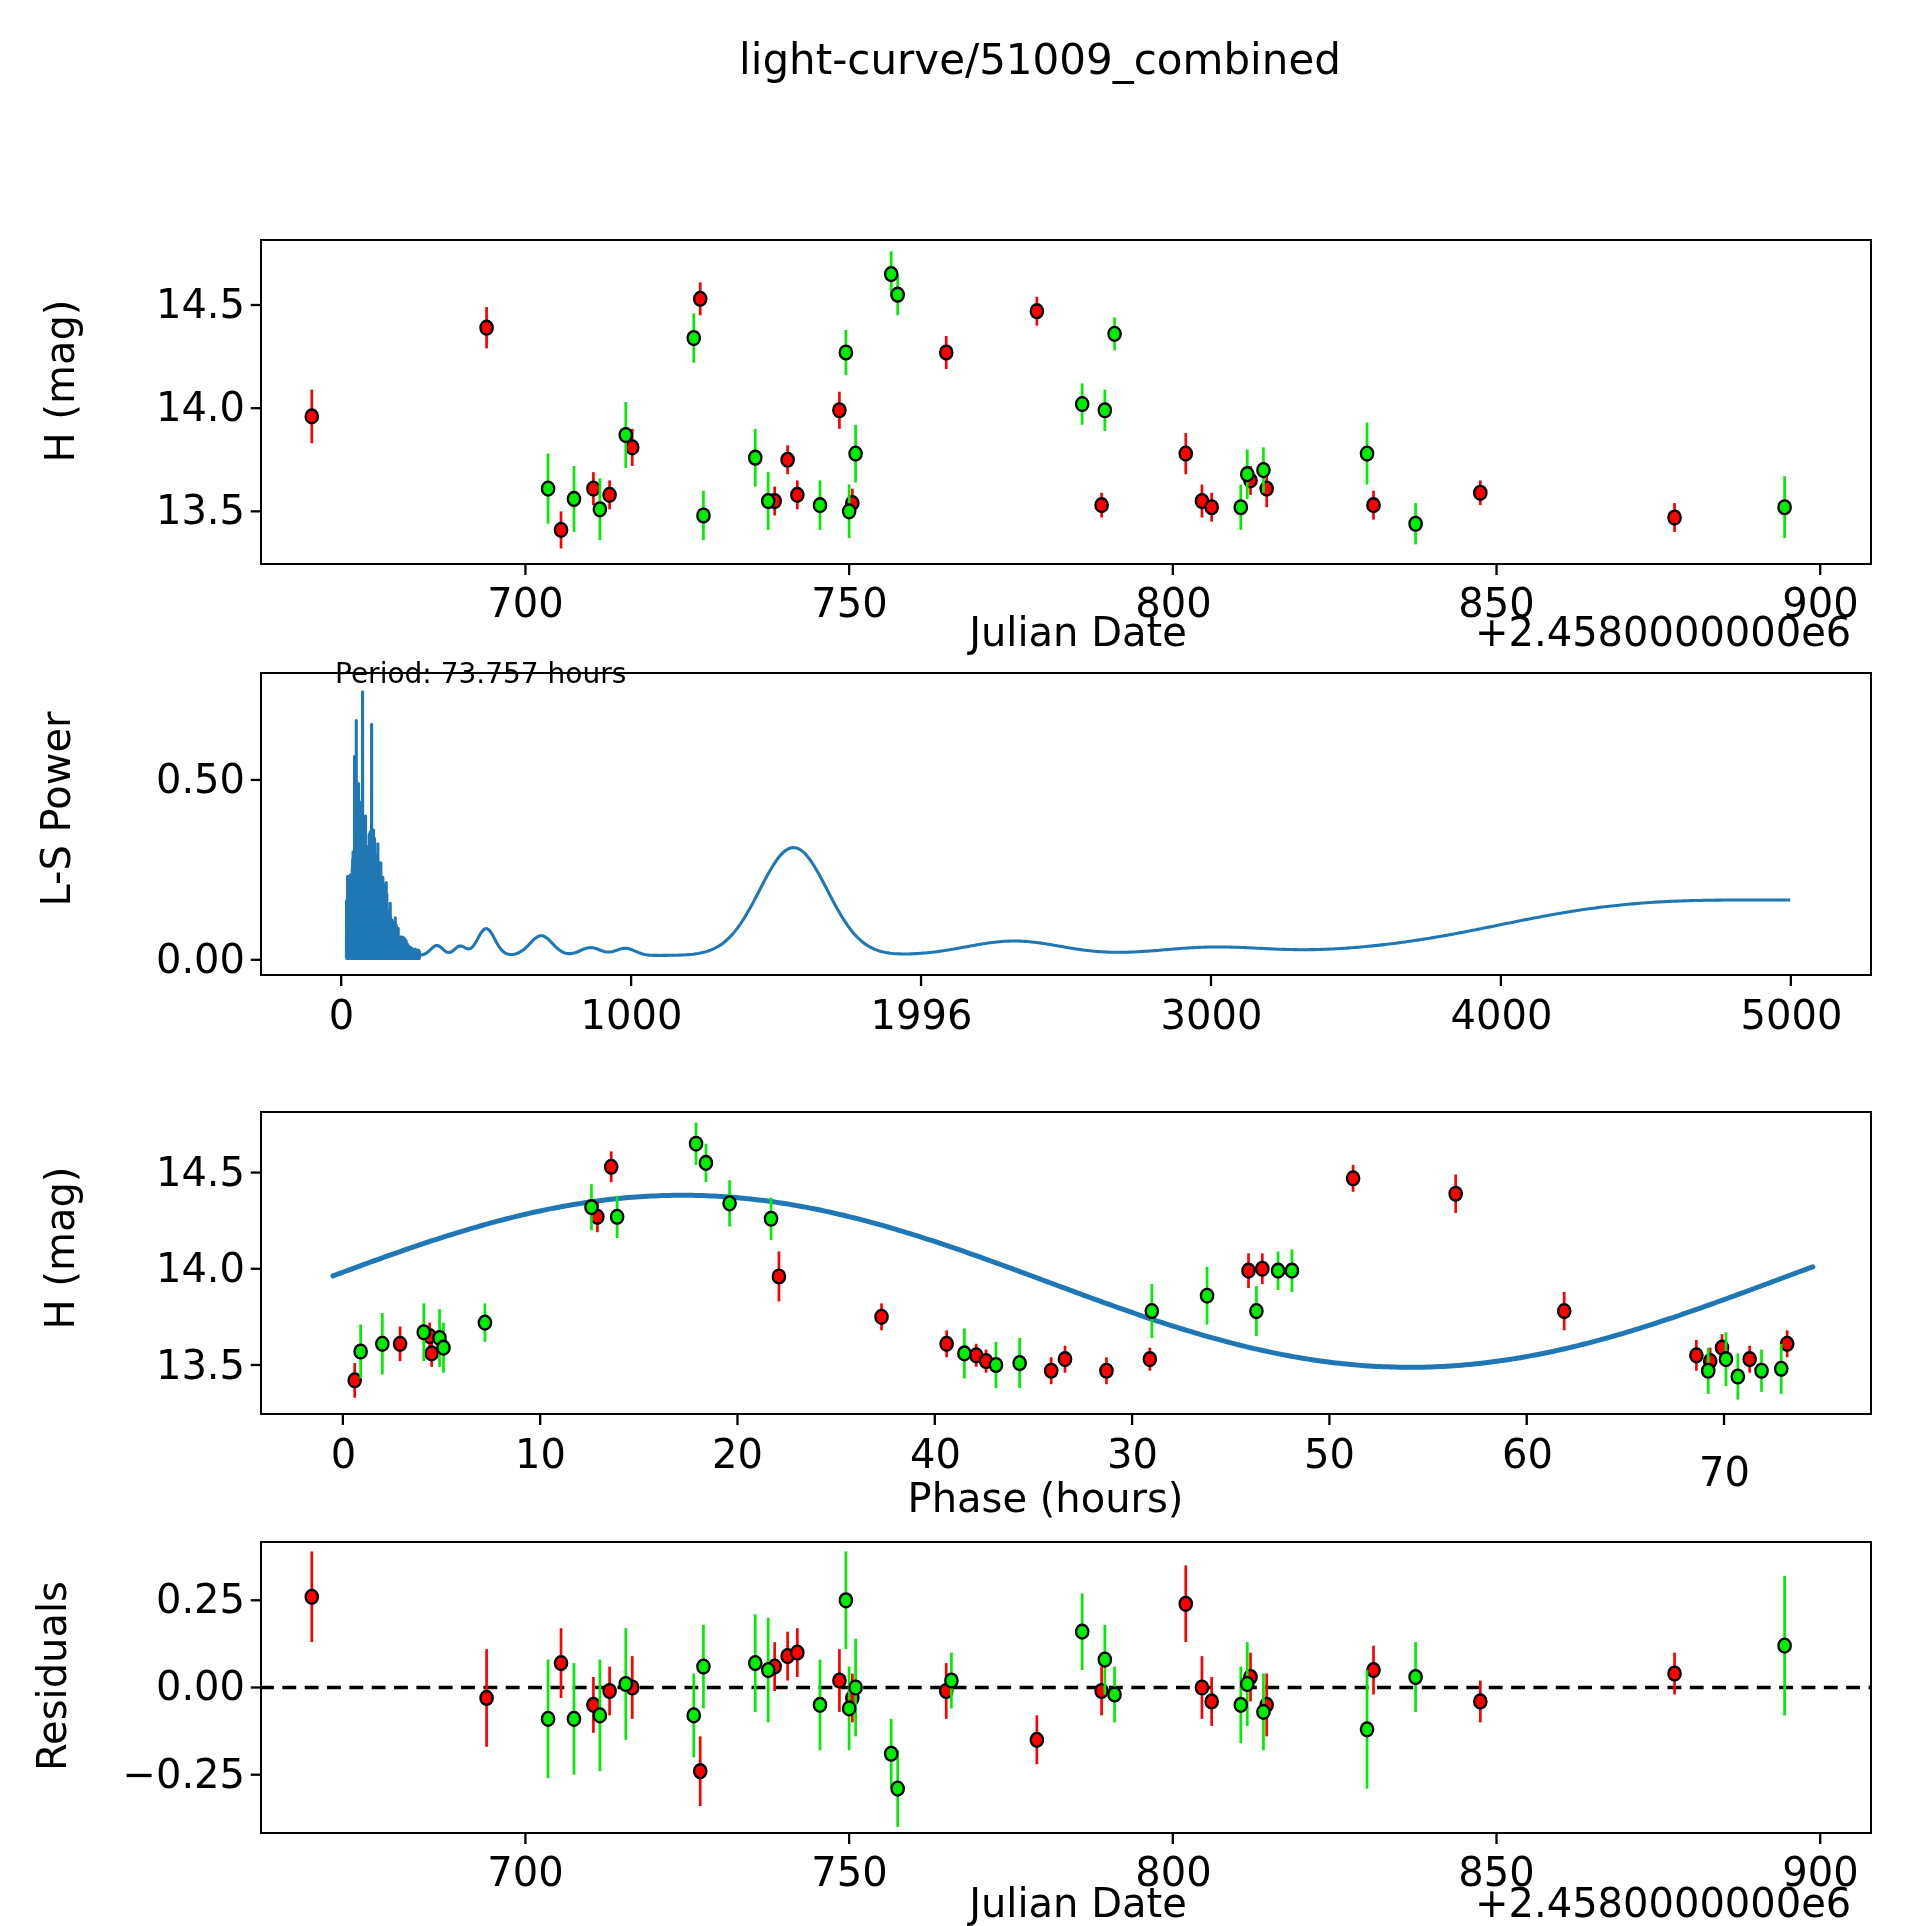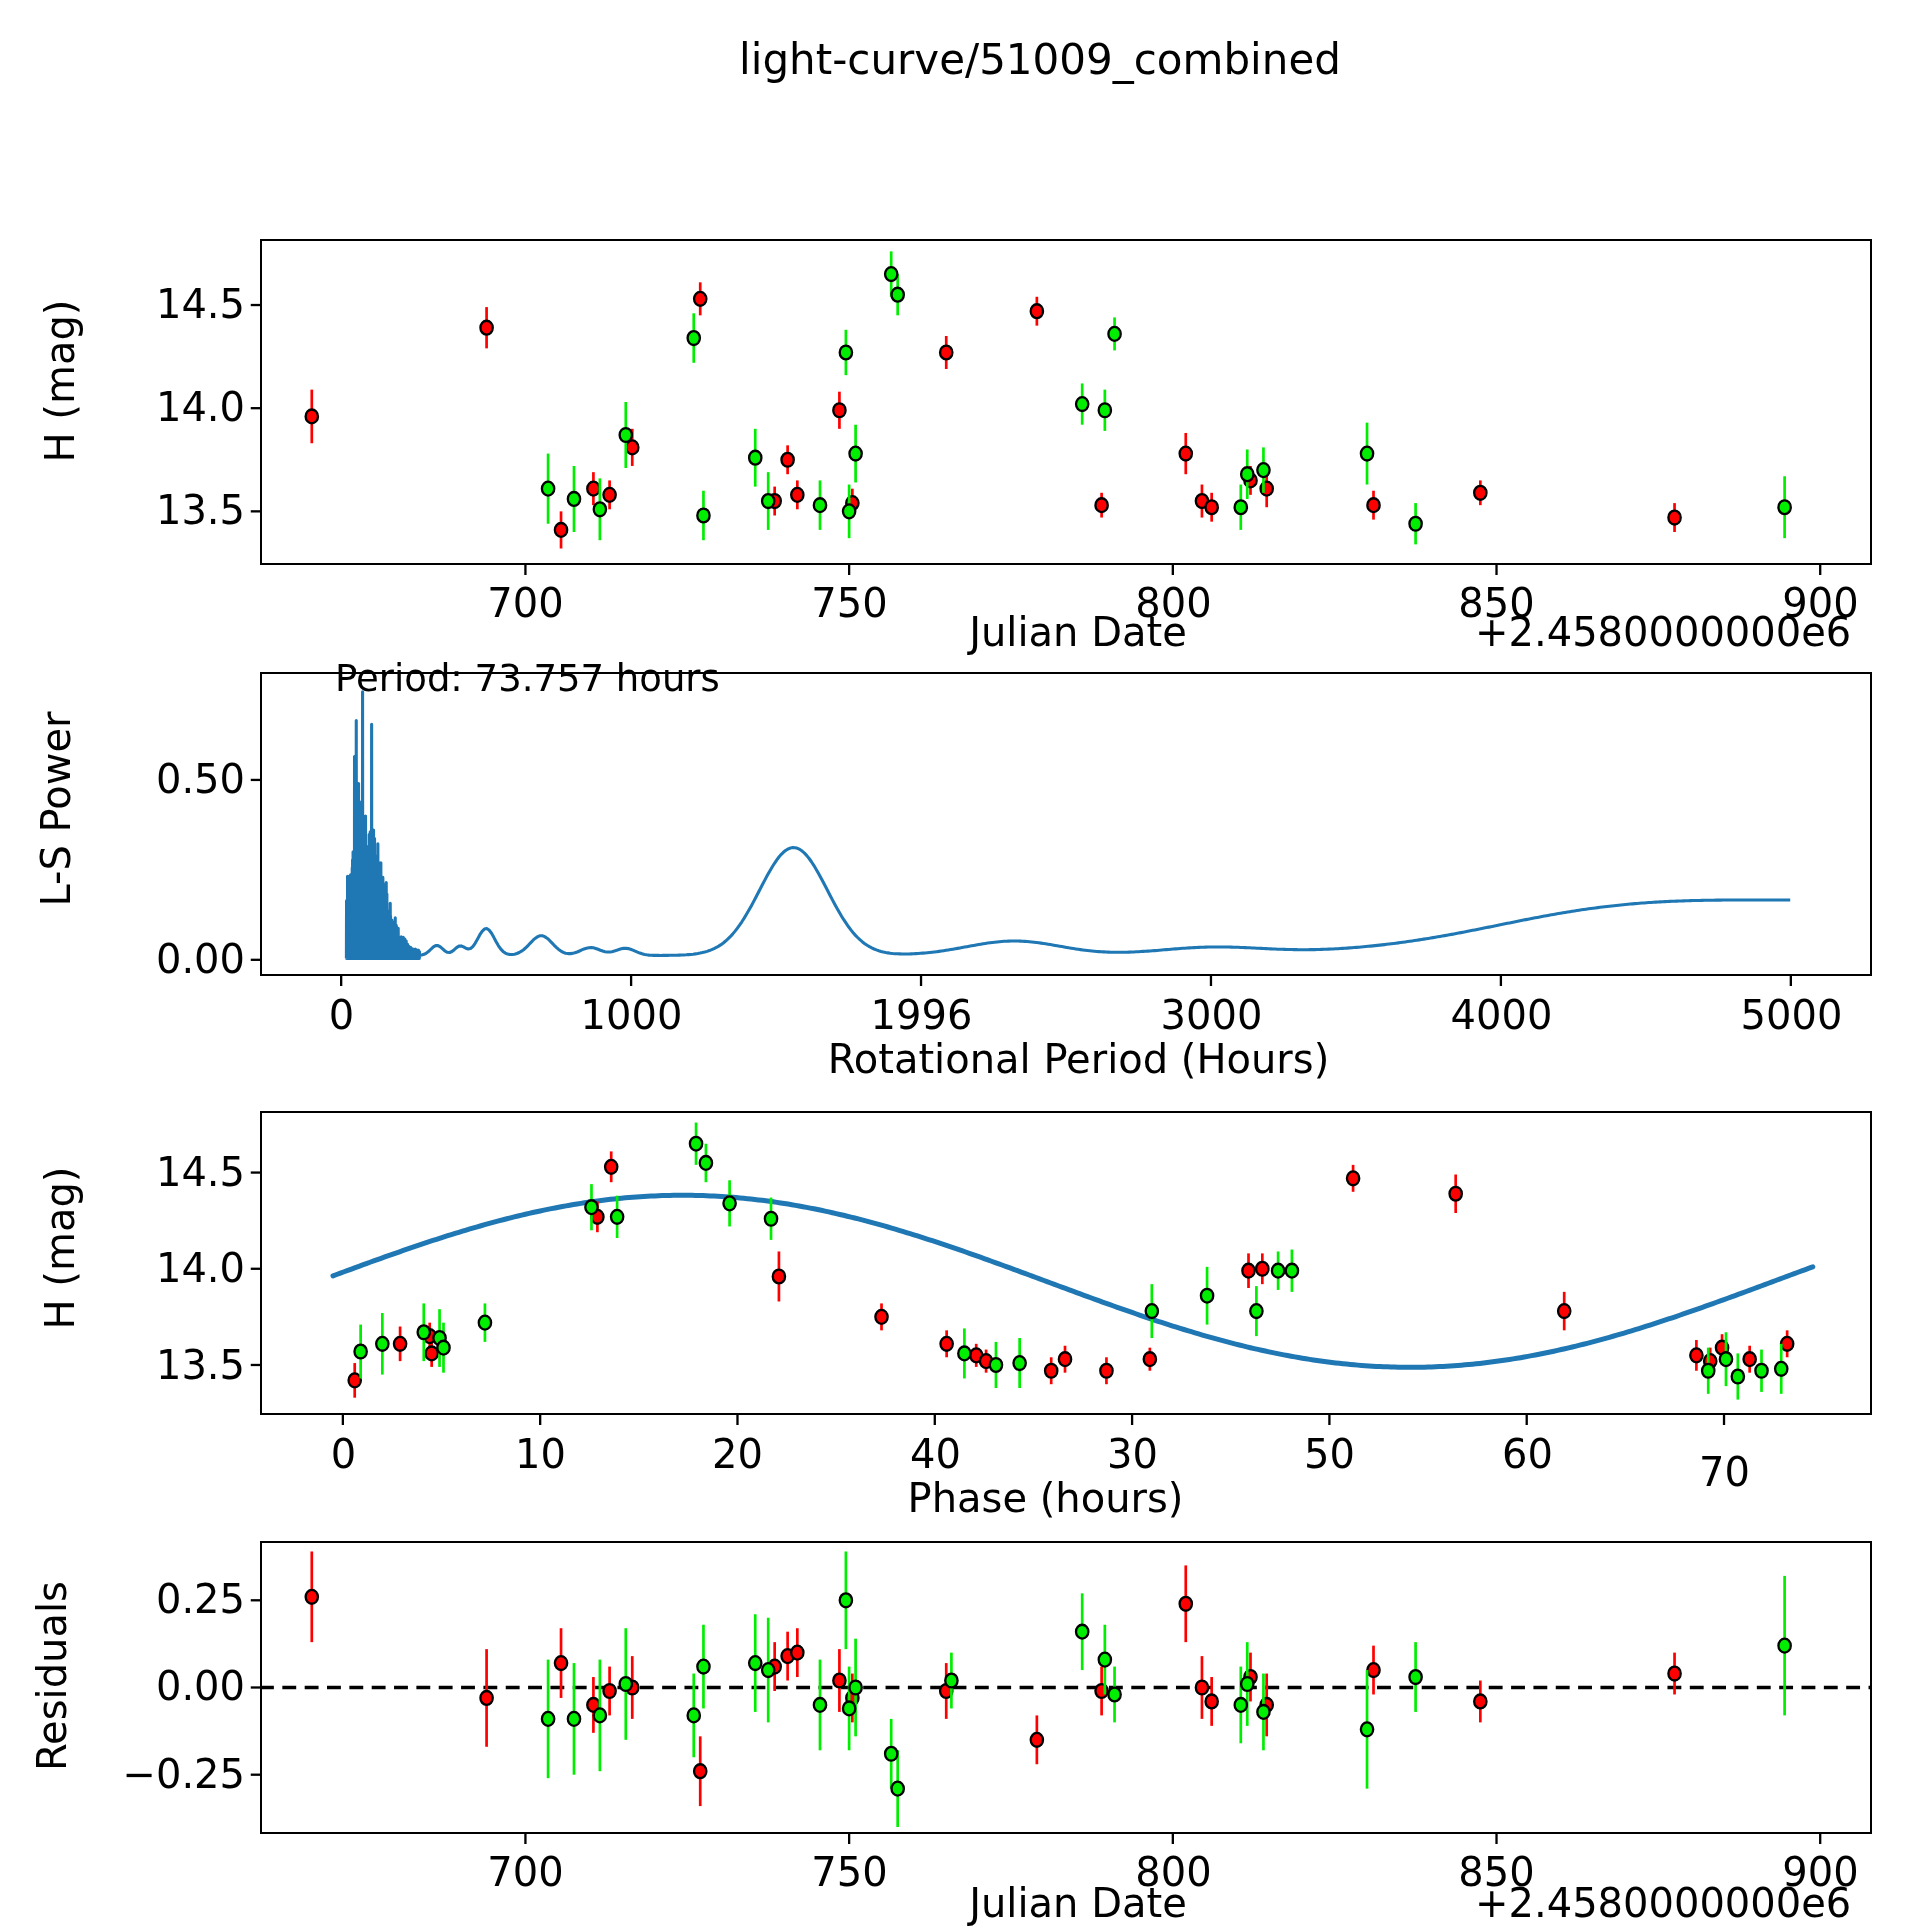--- a/index.html
+++ b/index.html
@@ -16,21 +16,21 @@
   .plotsvg{position:absolute;left:0;top:0;width:100%;height:100%;overflow:visible;}
   .ylabel{
     position:absolute;font-size:40px;white-space:nowrap;
     transform-origin:50% 50%;
   }
   .ylabel span{display:block;transform:rotate(-90deg);}
   .xlabel{position:absolute;font-size:40px;white-space:nowrap;text-align:center;}
   .offsettext{position:absolute;font-size:40px;white-space:nowrap;}
   .ytick{position:absolute;font-size:40px;white-space:nowrap;text-align:right;}
   .xtick{position:absolute;font-size:40px;white-space:nowrap;text-align:center;}
-  .annot{position:absolute;font-size:37px;white-space:nowrap;}
+  .annot{position:absolute;font-size:28px;white-space:nowrap;}
 </style>
 </head>
 <body>
 
 <div class="figure">
 
   <div class="fig-title">light-curve/51009_combined</div>
 
   <div class="panel" id="panel-lightcurve" style="left:260px;top:239px;width:1612px;height:326px;">
     <div class="axes"></div>
@@ -182,21 +182,20 @@
       <div class="ytick" style="left: 60px; top: 756px; width: 185px;">0.50</div>
     </div>
   <div id="xticks-periodogram">
       <div class="xtick" style="left: 245px; top: 992px; width: 193px;">0</div>
       <div class="xtick" style="left: 535px; top: 992px; width: 193px;">1000</div>
       <div class="xtick" style="left: 825px; top: 992px; width: 193px;">1996</div>
       <div class="xtick" style="left: 1115px; top: 992px; width: 193px;">3000</div>
       <div class="xtick" style="left: 1405px; top: 992px; width: 193px;">4000</div>
       <div class="xtick" style="left: 1695px; top: 992px; width: 193px;">5000</div>
     </div>
-  <div class="xlabel" style="left:732px;top:1036px;width:693px;">Rotational Period (Hours)</div>
 
   <div class="panel" id="panel-phase" style="left:260px;top:1111px;width:1612px;height:304px;">
     <div class="axes"></div>
     <svg class="plotsvg" id="svg-phase" viewBox="0 0 4185 790" preserveAspectRatio="none">
         <line x1="0" y1="160.0000000000001" x2="-24" y2="160.0000000000001" stroke="#000" stroke-width="6"></line>
         <line x1="0" y1="410.0000000000001" x2="-24" y2="410.0000000000001" stroke="#000" stroke-width="6"></line>
         <line x1="0" y1="660.0000000000001" x2="-24" y2="660.0000000000001" stroke="#000" stroke-width="6"></line>
         <line x1="215.140758873929" y1="790" x2="215.140758873929" y2="816" stroke="#000" stroke-width="6"></line>
         <line x1="727.3806609547122" y1="790" x2="727.3806609547122" y2="816" stroke="#000" stroke-width="6"></line>
         <line x1="1239.6205630354955" y1="790" x2="1239.6205630354955" y2="816" stroke="#000" stroke-width="6"></line>

